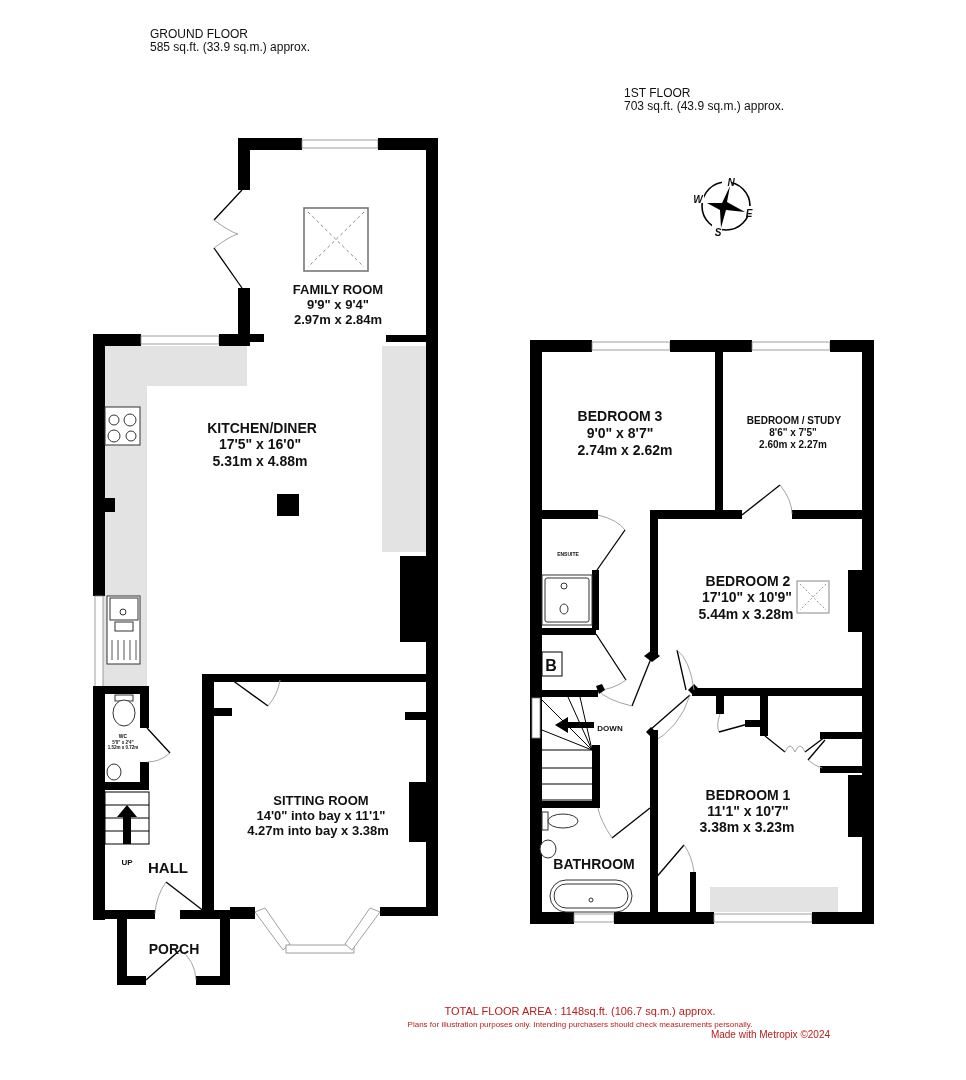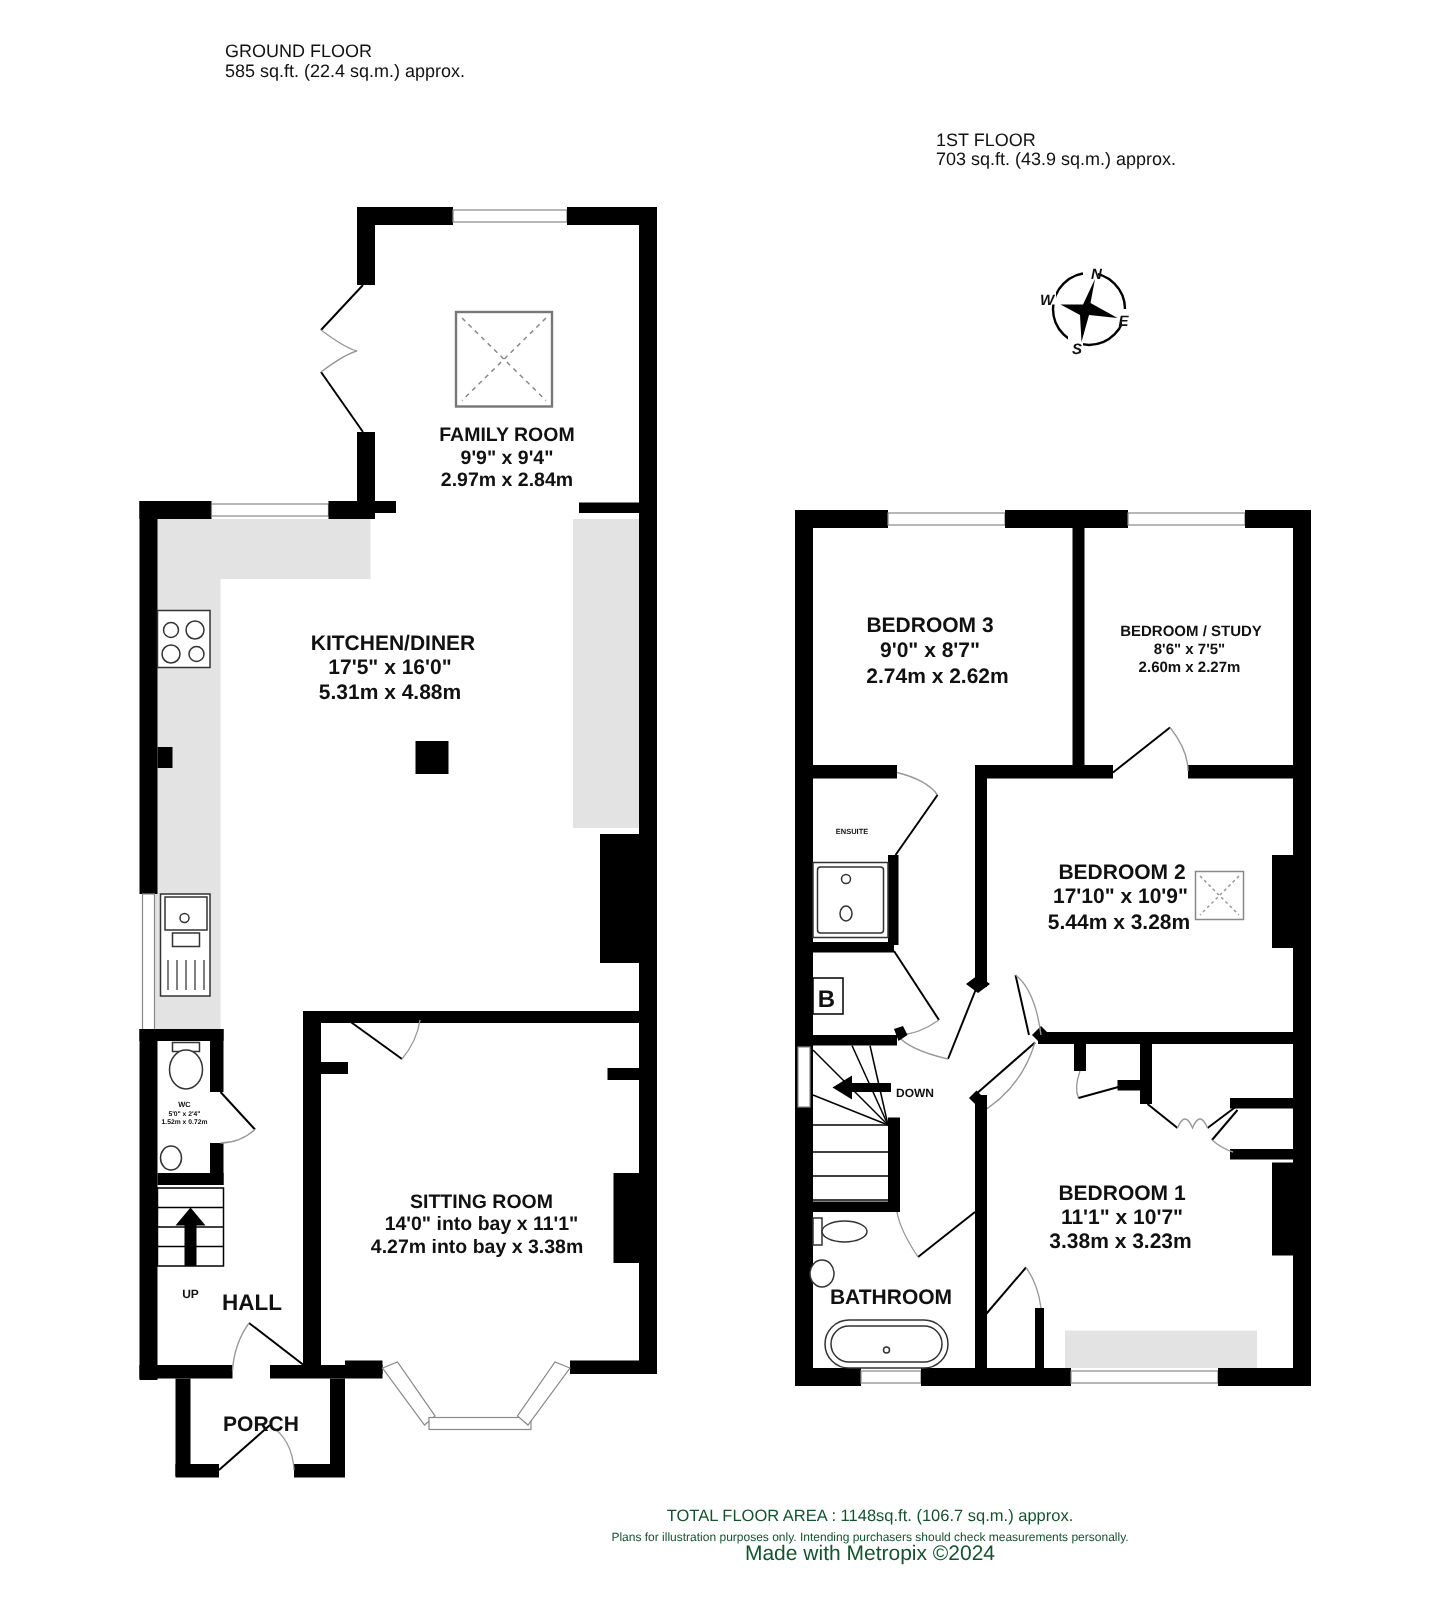--- a/index.html
+++ b/index.html
@@ -7,28 +7,28 @@
   .abs { position:absolute; }
   .floor-title { text-align:left; font-size:12px; line-height:13px; color:#111; }
   svg { position:absolute; left:0; top:0; }
   .wall { fill:#000; }
   .counter { fill:#e3e3e3; }
   .win { fill:#fff; stroke:#888; stroke-width:0.8; }
   .door { stroke:#000; stroke-width:1.3; fill:none; }
   .swing { stroke:#999; stroke-width:0.9; fill:none; }
   .fix { stroke:#333; stroke-width:1; fill:#fff; }
   .rlabel { font-family:"Liberation Sans", sans-serif; font-weight:bold; fill:#111; text-anchor:middle; }
-  .footer { text-align:center; color:#14532d; }
+  .footer { text-align:center; color:#b91c1c; }
 </style>
 </head>
 <body>
 
 <div class="abs floor-title" style="left:150px;top:28px;width:230px;">
   <div>GROUND FLOOR</div>
-  <div>585 sq.ft. (22.4 sq.m.) approx.</div>
+  <div>585 sq.ft. (33.9 sq.m.) approx.</div>
 </div>
 <div class="abs floor-title" style="left:624px;top:87px;width:220px;">
   <div>1ST FLOOR</div>
   <div>703 sq.ft. (43.9 sq.m.) approx.</div>
 </div>
 
 <svg width="966" height="1080" viewBox="0 0 966 1080">
 
   <g>
     <circle cx="726" cy="206" r="24" fill="none" stroke="#000" stroke-width="1.6"></circle>
@@ -299,14 +299,14 @@
     <text x="748" y="800" font-size="14" class="rlabel">BEDROOM 1</text>
     <text x="748" y="816" font-size="14" class="rlabel">11'1"  x 10'7"</text>
     <text x="747" y="832" font-size="14" class="rlabel">3.38m  x 3.23m</text>
   </g>
   <text x="594" y="869" font-size="14" class="rlabel">BATHROOM</text>
 </svg>
 
 <div class="abs footer" style="left:330px;top:1005px;width:500px;">
   <div style="font-size:11px;line-height:13px;">TOTAL FLOOR AREA : 1148sq.ft. (106.7 sq.m.) approx.</div>
   <div style="font-size:8px;line-height:10px;margin-top:2px;">Plans for illustration purposes only. Intending purchasers should check measurements personally.</div>
-  <div style="font-size:14px;line-height:10px;">Made with Metropix ©2024</div>
+  <div style="font-size:10px;line-height:10px;text-align:right;">Made with Metropix ©2024</div>
 </div>
 
 </body></html>

